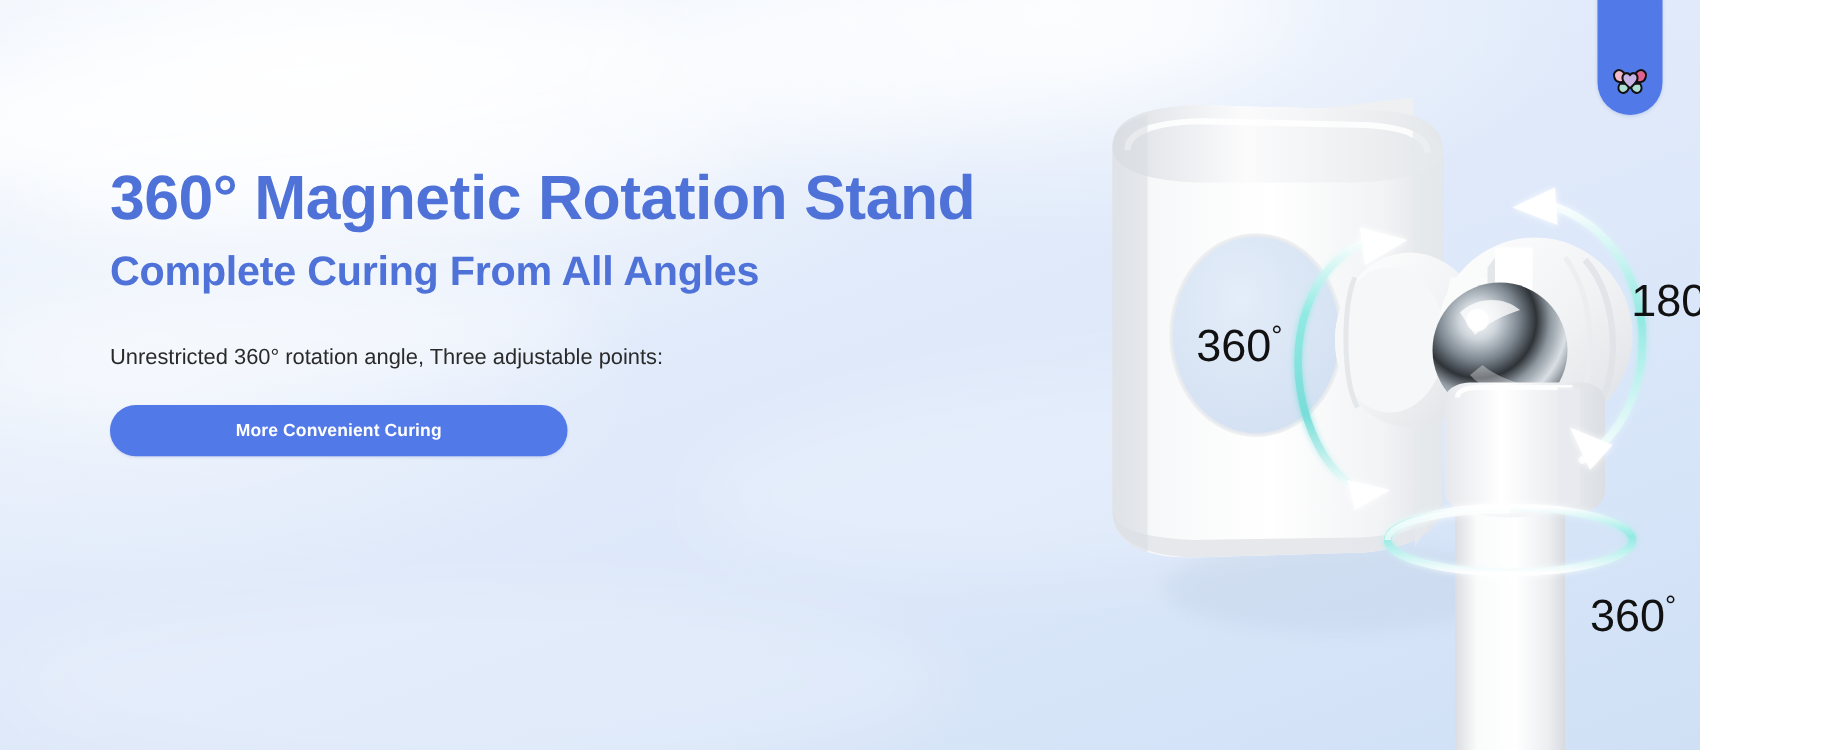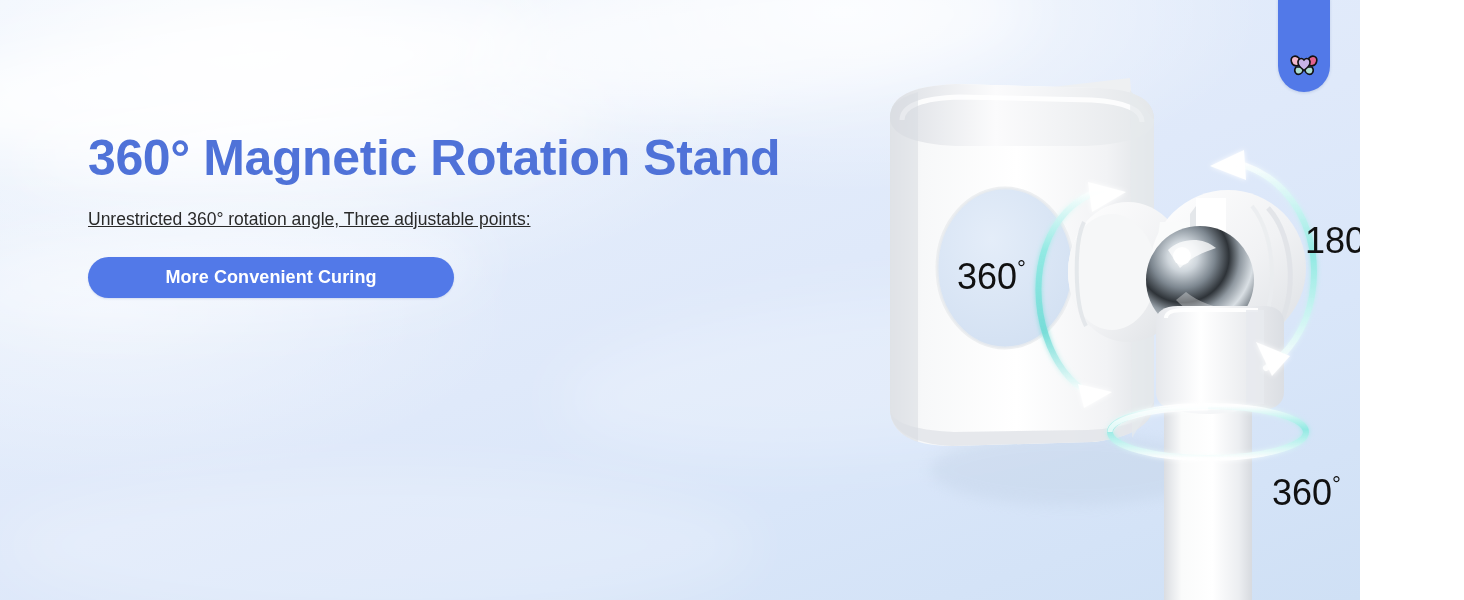--- a/index.html
+++ b/index.html
@@ -46,34 +46,33 @@
   .headline {
     font-size:50px; font-weight:700; color:#4f72d8;
     letter-spacing:-0.4px; line-height:1.05; white-space:nowrap;
   }
   .subhead {
     margin-top:14px;
     font-size:33px; font-weight:700; color:#4f72d8;
     letter-spacing:-0.2px; line-height:1.1; white-space:nowrap;
   }
   .body-copy {
-    margin-top:22px;
+    margin-top:38px;
     font-size:17.5px; color:#2a2a2a; line-height:1.42;
     font-weight:400;
-    text-decoration:underline;
   }
   .body-copy span { display:block; white-space:nowrap; }
 
   .pill-stack { margin-top:26px; }
   .pill {
     display:flex; align-items:center; justify-content:center;
     width:366px; height:41px;
     background:#5279e8;
     border-radius:21px;
-    color:#ffffff; font-size:18px; font-weight:700;
+    color:#ffffff; font-size:14px; font-weight:700;
     letter-spacing:0.1px;
     margin-bottom:18px;
     cursor:pointer;
     box-shadow:0 1px 2px rgba(50,80,170,0.15);
     text-align:right;
   }
 
   
   .product { position:absolute; left:860px; top:0; width:604px; height:600px; }
   .product svg { display:block; }
@@ -110,20 +109,21 @@
           <path d="M14 38 C8 46 14 55 22 52 C28 50 30 42 26 38 Z" fill="#aedfd2"></path>
           <path d="M46 38 C52 46 46 55 38 52 C32 50 30 42 34 38 Z" fill="#aedfd2"></path>
           <path d="M30 24 C25 18 17 22 18 30 C19 37 27 42 30 45 C33 42 41 37 42 30 C43 22 35 18 30 24 Z" fill="#c7b3e6"></path>
         </g>
       </svg>
     </span>
   </div>
 
   <div class="copy">
     <div class="headline">360° Magnetic Rotation Stand</div>
+    <div class="subhead">Complete Curing From All Angles</div>
     <div class="body-copy">
       <span>Unrestricted 360° rotation angle, Three adjustable points:</span>
     </div>
     <div class="pill-stack">
       <div class="pill">More Convenient Curing</div>
     </div>
   </div>
 
   <div class="product">
     <svg width="604" height="600" viewBox="0 0 604 600">

